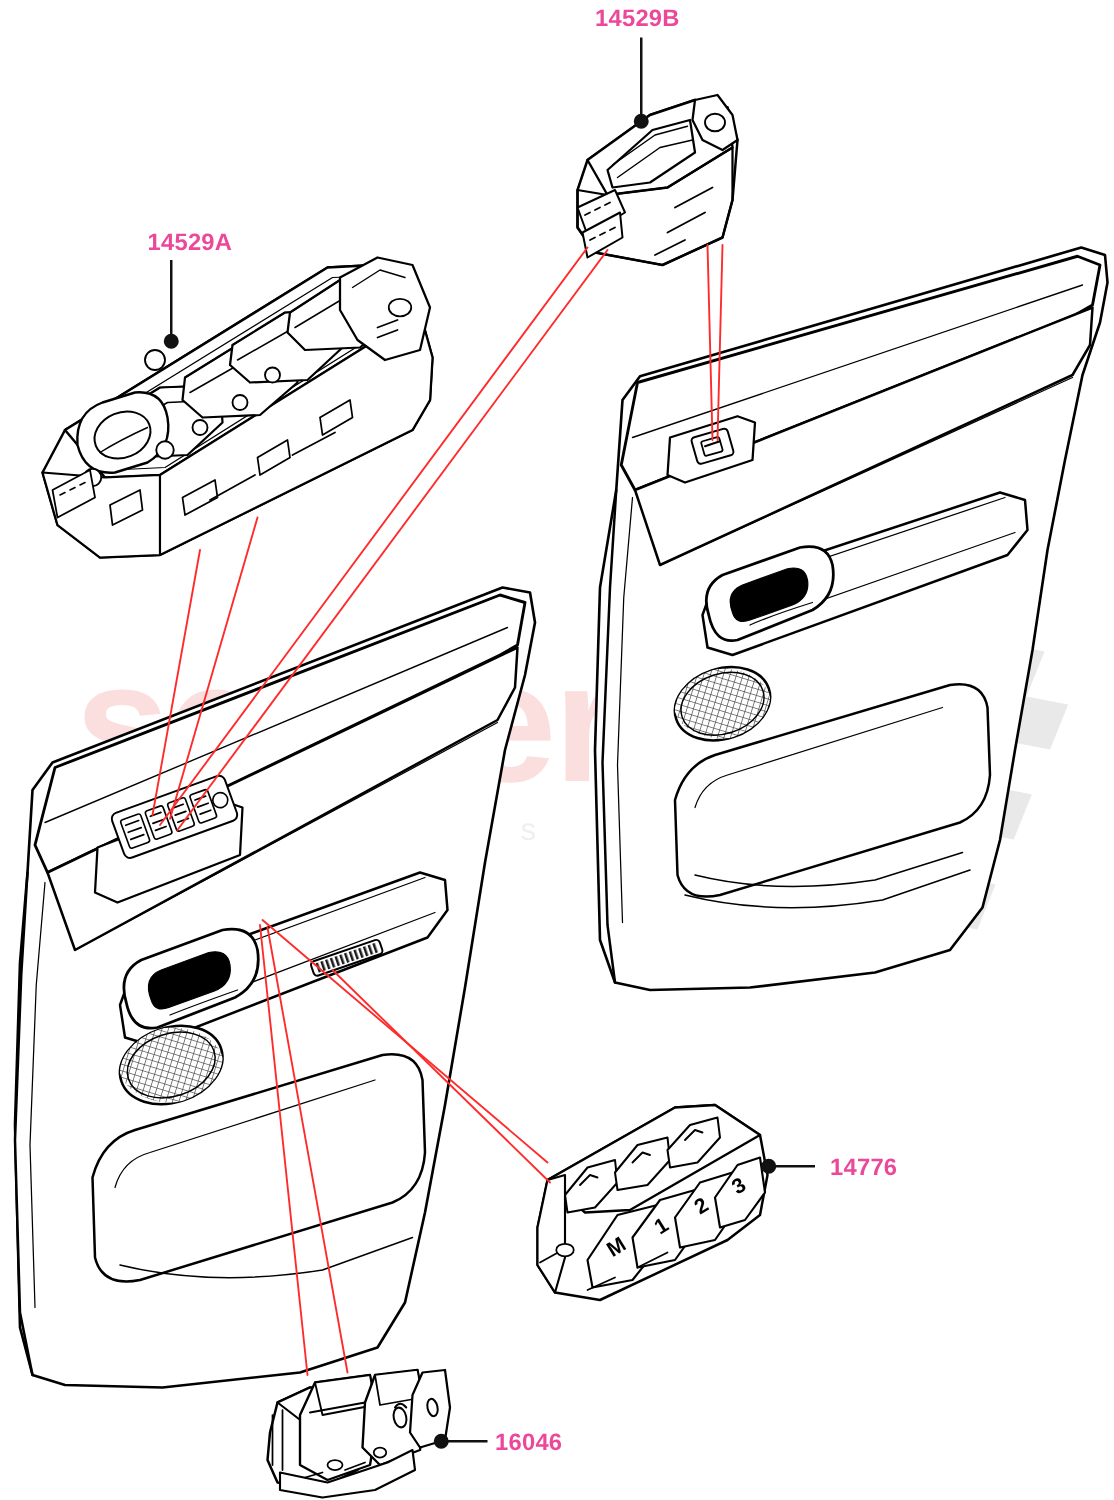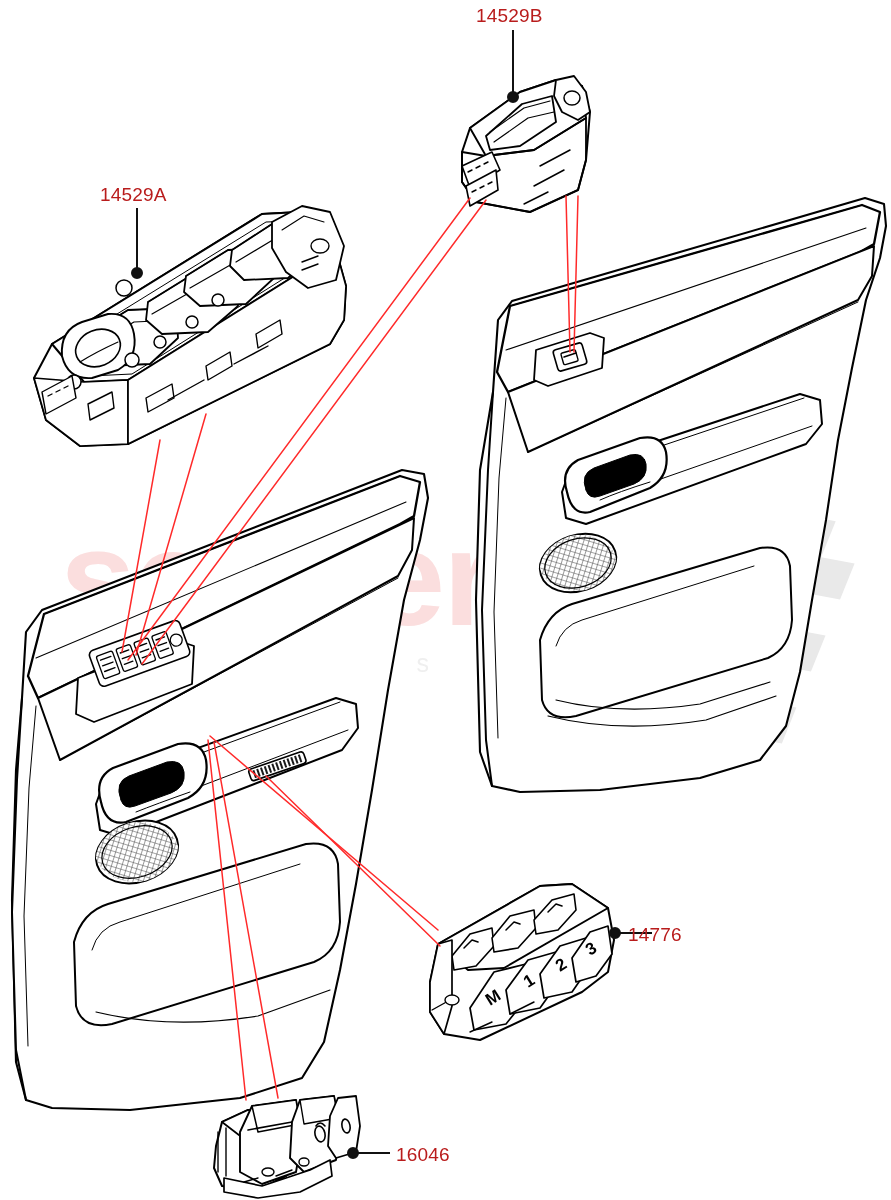--- a/index.html
+++ b/index.html
@@ -17,31 +17,31 @@
   }
   #diagram-svg {
     position: absolute;
     left: 0;
     top: 0;
     width: 891px;
     height: 1200px;
   }
   .lbl {
     position: absolute;
-    color: #b91c1c;
+    color: #ec4899;
     font-family: "Liberation Sans", sans-serif;
     font-size: 19px;
-    font-weight: 400;
+    font-weight: 700;
     letter-spacing: 0.2px;
     white-space: nowrap;
     line-height: 1;
   }
-  #lbl-14529a { left: 100px; top: 185px; }
+  #lbl-14529a { left: 118px; top: 185px; }
   #lbl-14529b { left: 476px; top: 6px; }
-  #lbl-14776  { left: 628px; top: 925px; }
+  #lbl-14776  { left: 664px; top: 925px; }
   #lbl-14028  { left: 396px; top: 1145px; }
 </style>
 </head>
 <body>
 
 <div id="page">
 
   <svg id="diagram-svg" viewBox="0 0 891 1200" xmlns="http://www.w3.org/2000/svg">
     <defs>
       <pattern id="meshPat" width="5" height="5" patternUnits="userSpaceOnUse" patternTransform="rotate(35)">

